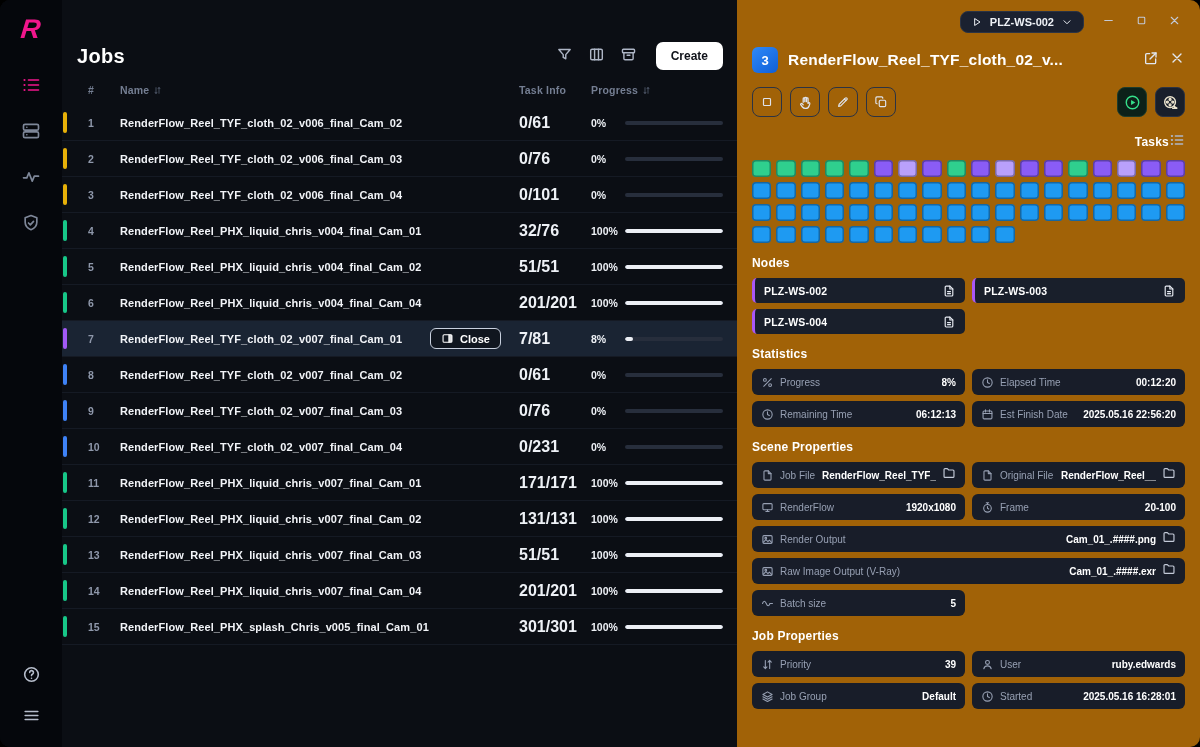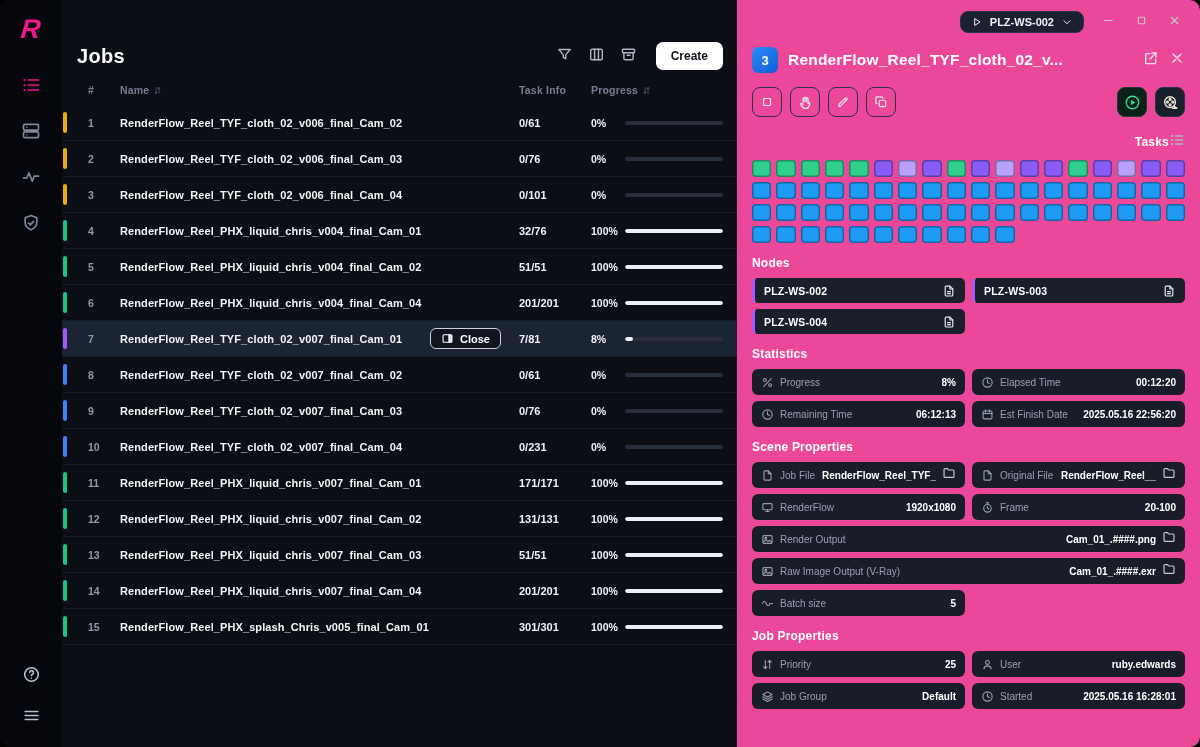--- a/index.html
+++ b/index.html
@@ -35,27 +35,27 @@
   .c-task{width:72px;flex:none;}
   .c-prog{width:146px;flex:none;display:flex;align-items:center;gap:4px;}
   .sort-ic{color:#5c667a;}
 
   .job-row{display:flex;align-items:center;height:35px;border-bottom:1px solid #151a24;position:relative;}
   .job-row.selected{background:#1a2433;}
   .indicator{position:absolute;left:1px;top:7px;bottom:7px;width:4px;border-radius:2px;}
   .cell-num{color:#8f98ab;font-size:10.5px;font-weight:700;}
   .cell-name{color:#f2f4f8;font-size:11px;font-weight:700;white-space:nowrap;overflow:hidden;letter-spacing:.1px;}
   .close-btn{display:inline-flex;align-items:center;gap:6px;background:#10161f;border:1px solid #c9d1df;border-radius:6px;color:#fff;font-size:11px;font-weight:700;padding:3px 10px;margin-right:18px;flex:none;}
-  .cell-task{width:72px;flex:none;color:#eef1f6;font-size:11px;font-weight:700;}
+  .cell-task{width:72px;flex:none;color:#eef1f6;font-size:16px;font-weight:700;}
   .cell-plabel{width:34px;flex:none;color:#eef1f6;font-size:10.5px;font-weight:700;}
   .bar{width:98px;height:4px;border-radius:2px;background:#272e3c;overflow:hidden;display:block;margin-right:14px;flex:none;}
   .fill{display:block;height:100%;background:#eceff5;border-radius:2px;}
 
   
-  .detail-pane{flex:1;background:#ec4899;display:flex;flex-direction:column;padding:0 15px 10px;box-sizing:border-box;overflow:hidden;}
+  .detail-pane{flex:1;background:#a16207;display:flex;flex-direction:column;padding:0 15px 10px;box-sizing:border-box;overflow:hidden;}
   .titlebar{height:32px;display:flex;align-items:center;justify-content:flex-end;gap:18px;margin-top:6px;}
   .ws-pill{display:inline-flex;align-items:center;gap:7px;background:#1b2130;border:1px solid #2b3344;border-radius:8px;padding:4px 10px;color:#eef1f6;font-size:11px;font-weight:700;}
   .win-controls{display:flex;align-items:center;gap:20px;color:#c3c9d6;margin-right:4px;}
 
   .panel-header{display:flex;align-items:center;gap:10px;margin:9px 0 14px;}
   .type-badge{width:26px;height:26px;border-radius:6px;background:linear-gradient(140deg,#2f89f8,#0f5fd7);color:#fff;font-size:13px;font-weight:800;display:flex;align-items:center;justify-content:center;flex:none;}
   .panel-title{flex:1;font-size:15.5px;font-weight:800;color:#fff;white-space:nowrap;overflow:hidden;text-overflow:ellipsis;letter-spacing:.2px;min-width:0;}
   .ph-btn{color:#e2e7f0;}
 
   .actions{display:flex;align-items:center;gap:8px;margin-bottom:15px;}
@@ -729,21 +729,21 @@
 
     <span class="sec-label block">Job Properties</span>
     <div id="jobprops-grid" class="two-grid last">
         <div class="prop">
     <span class="ic i13 p-ic">
             <svg viewBox="0 0 24 24" fill="none" stroke="currentColor" stroke-width="2" stroke-linecap="round" stroke-linejoin="round">
               <path d="M8 4.5v15M8 19.5l-3-3M8 19.5l3-3M16 19.5V4.5M16 4.5l-3 3M16 4.5l3 3"></path>
             </svg>
           </span>
     <span class="p-label">Priority</span>
-    <span class="p-value">25</span>
+    <span class="p-value">39</span>
 
   </div>
         <div class="prop">
     <span class="ic i13 p-ic">
             <svg viewBox="0 0 24 24" fill="none" stroke="currentColor" stroke-width="2" stroke-linecap="round" stroke-linejoin="round">
               <circle cx="12" cy="8.2" r="3.6"></circle>
               <path d="M5.2 19.8c1-3.4 3.6-5.2 6.8-5.2s5.8 1.8 6.8 5.2"></path>
             </svg>
           </span>
     <span class="p-label">User</span>

